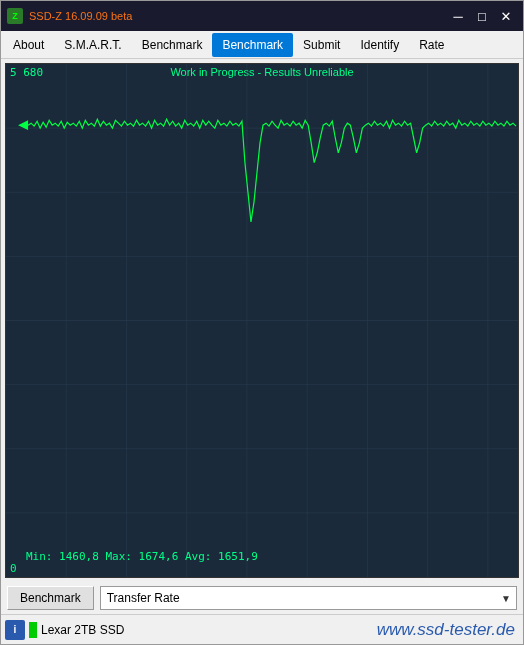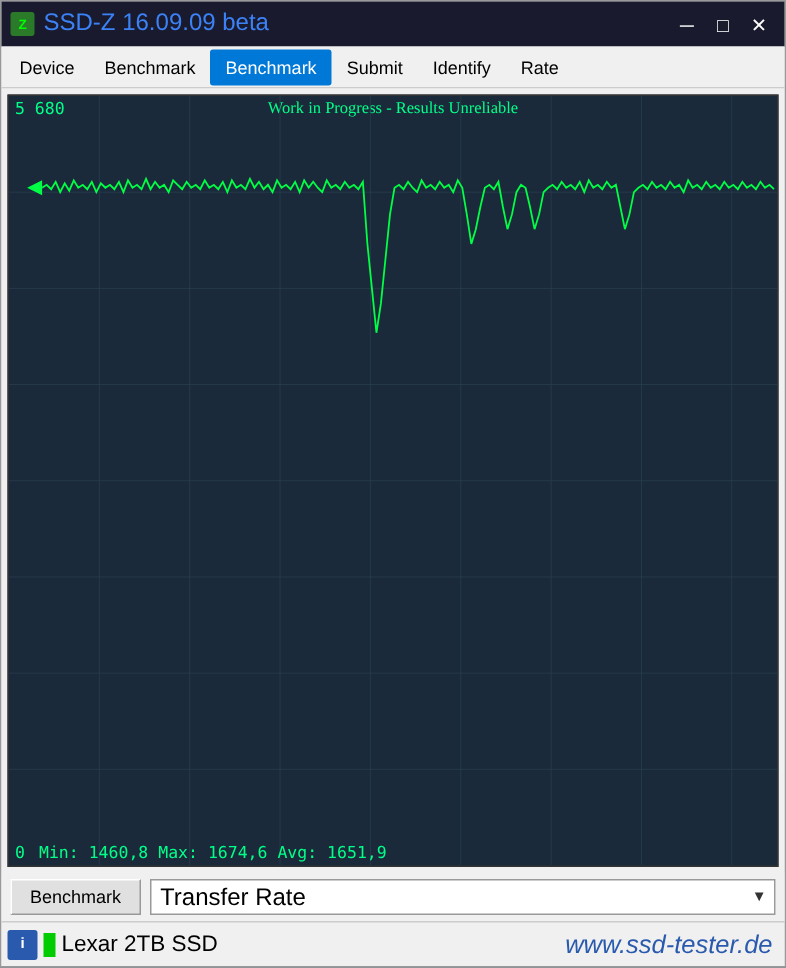--- a/index.html
+++ b/index.html
@@ -41,22 +41,22 @@
       flex-shrink: 0;
       display: flex;
       align-items: center;
       justify-content: center;
       font-size: 9px;
       font-weight: bold;
       color: #00ff00;
     }
     .title-bar-title {
       flex: 1;
-      font-size: 16px;
-      color: #3b82f6;
+      font-size: 11px;
+      color: #f97316;
     }
     .title-bar-controls {
       display: flex;
       gap: 2px;
     }
     .title-btn {
       width: 22px;
       height: 20px;
       background: transparent;
       border: none;
@@ -122,36 +122,36 @@
       font-family: monospace;
     }
 
     .chart-title {
       position: absolute;
       top: 2px;
       left: 50%;
       transform: translateX(-50%);
       color: #00ff88;
       font-size: 11px;
-      font-family: Liberation Serif, serif;
+      font-family: Liberation Sans, sans-serif;
       white-space: nowrap;
     }
 
     .chart-label-bottom {
       position: absolute;
       bottom: 2px;
       left: 4px;
       color: #00ff88;
       font-size: 11px;
       font-family: monospace;
     }
 
     .chart-stats {
       position: absolute;
-      bottom: 2px;
+      bottom: 14px;
       left: 20px;
       color: #00ff88;
       font-size: 11px;
       font-family: monospace;
     }
 
     .chart-svg {
       position: absolute;
       top: 0;
       left: 0;
@@ -183,21 +183,21 @@
     .dropdown-container {
       flex: 1;
       position: relative;
     }
     .dropdown-select {
       width: 100%;
       height: 24px;
       background: white;
       border: 1px solid #999;
       padding: 2px 6px;
-      font-size: 16px;
+      font-size: 12px;
       cursor: pointer;
       appearance: none;
       -webkit-appearance: none;
     }
     .dropdown-arrow {
       position: absolute;
       right: 6px;
       top: 50%;
       transform: translateY(-50%);
       pointer-events: none;
@@ -235,21 +235,21 @@
       flex: 1;
       gap: 4px;
     }
     .device-indicator {
       width: 8px;
       height: 16px;
       background: #00cc00;
       flex-shrink: 0;
     }
     .device-name {
-      font-size: 15px;
+      font-size: 12px;
       color: #000;
     }
     .status-website {
       font-size: 17px;
       color: #2a5aad;
       font-style: italic;
       margin-right: 4px;
     }
   </style>
 </head>
@@ -263,21 +263,22 @@
     </div>
     <span class="title-bar-title">SSD-Z 16.09.09 beta</span>
     <div class="title-bar-controls">
       <button class="title-btn">─</button>
       <button class="title-btn">□</button>
       <button class="title-btn close">✕</button>
     </div>
   </div>
 
   <div class="menu-bar">
-    <div class="menu-item">Device</div>
+    <div class="menu-item">About</div>
+    <div class="menu-item">S.M.A.R.T.</div>
     <div class="menu-item">Benchmark</div>
     <div class="menu-item active">Benchmark</div>
     <div class="menu-item">Submit</div>
     <div class="menu-item">Identify</div>
     <div class="menu-item">Rate</div>
   </div>
 
   <div class="main-content">
 
     <div class="chart-area">

